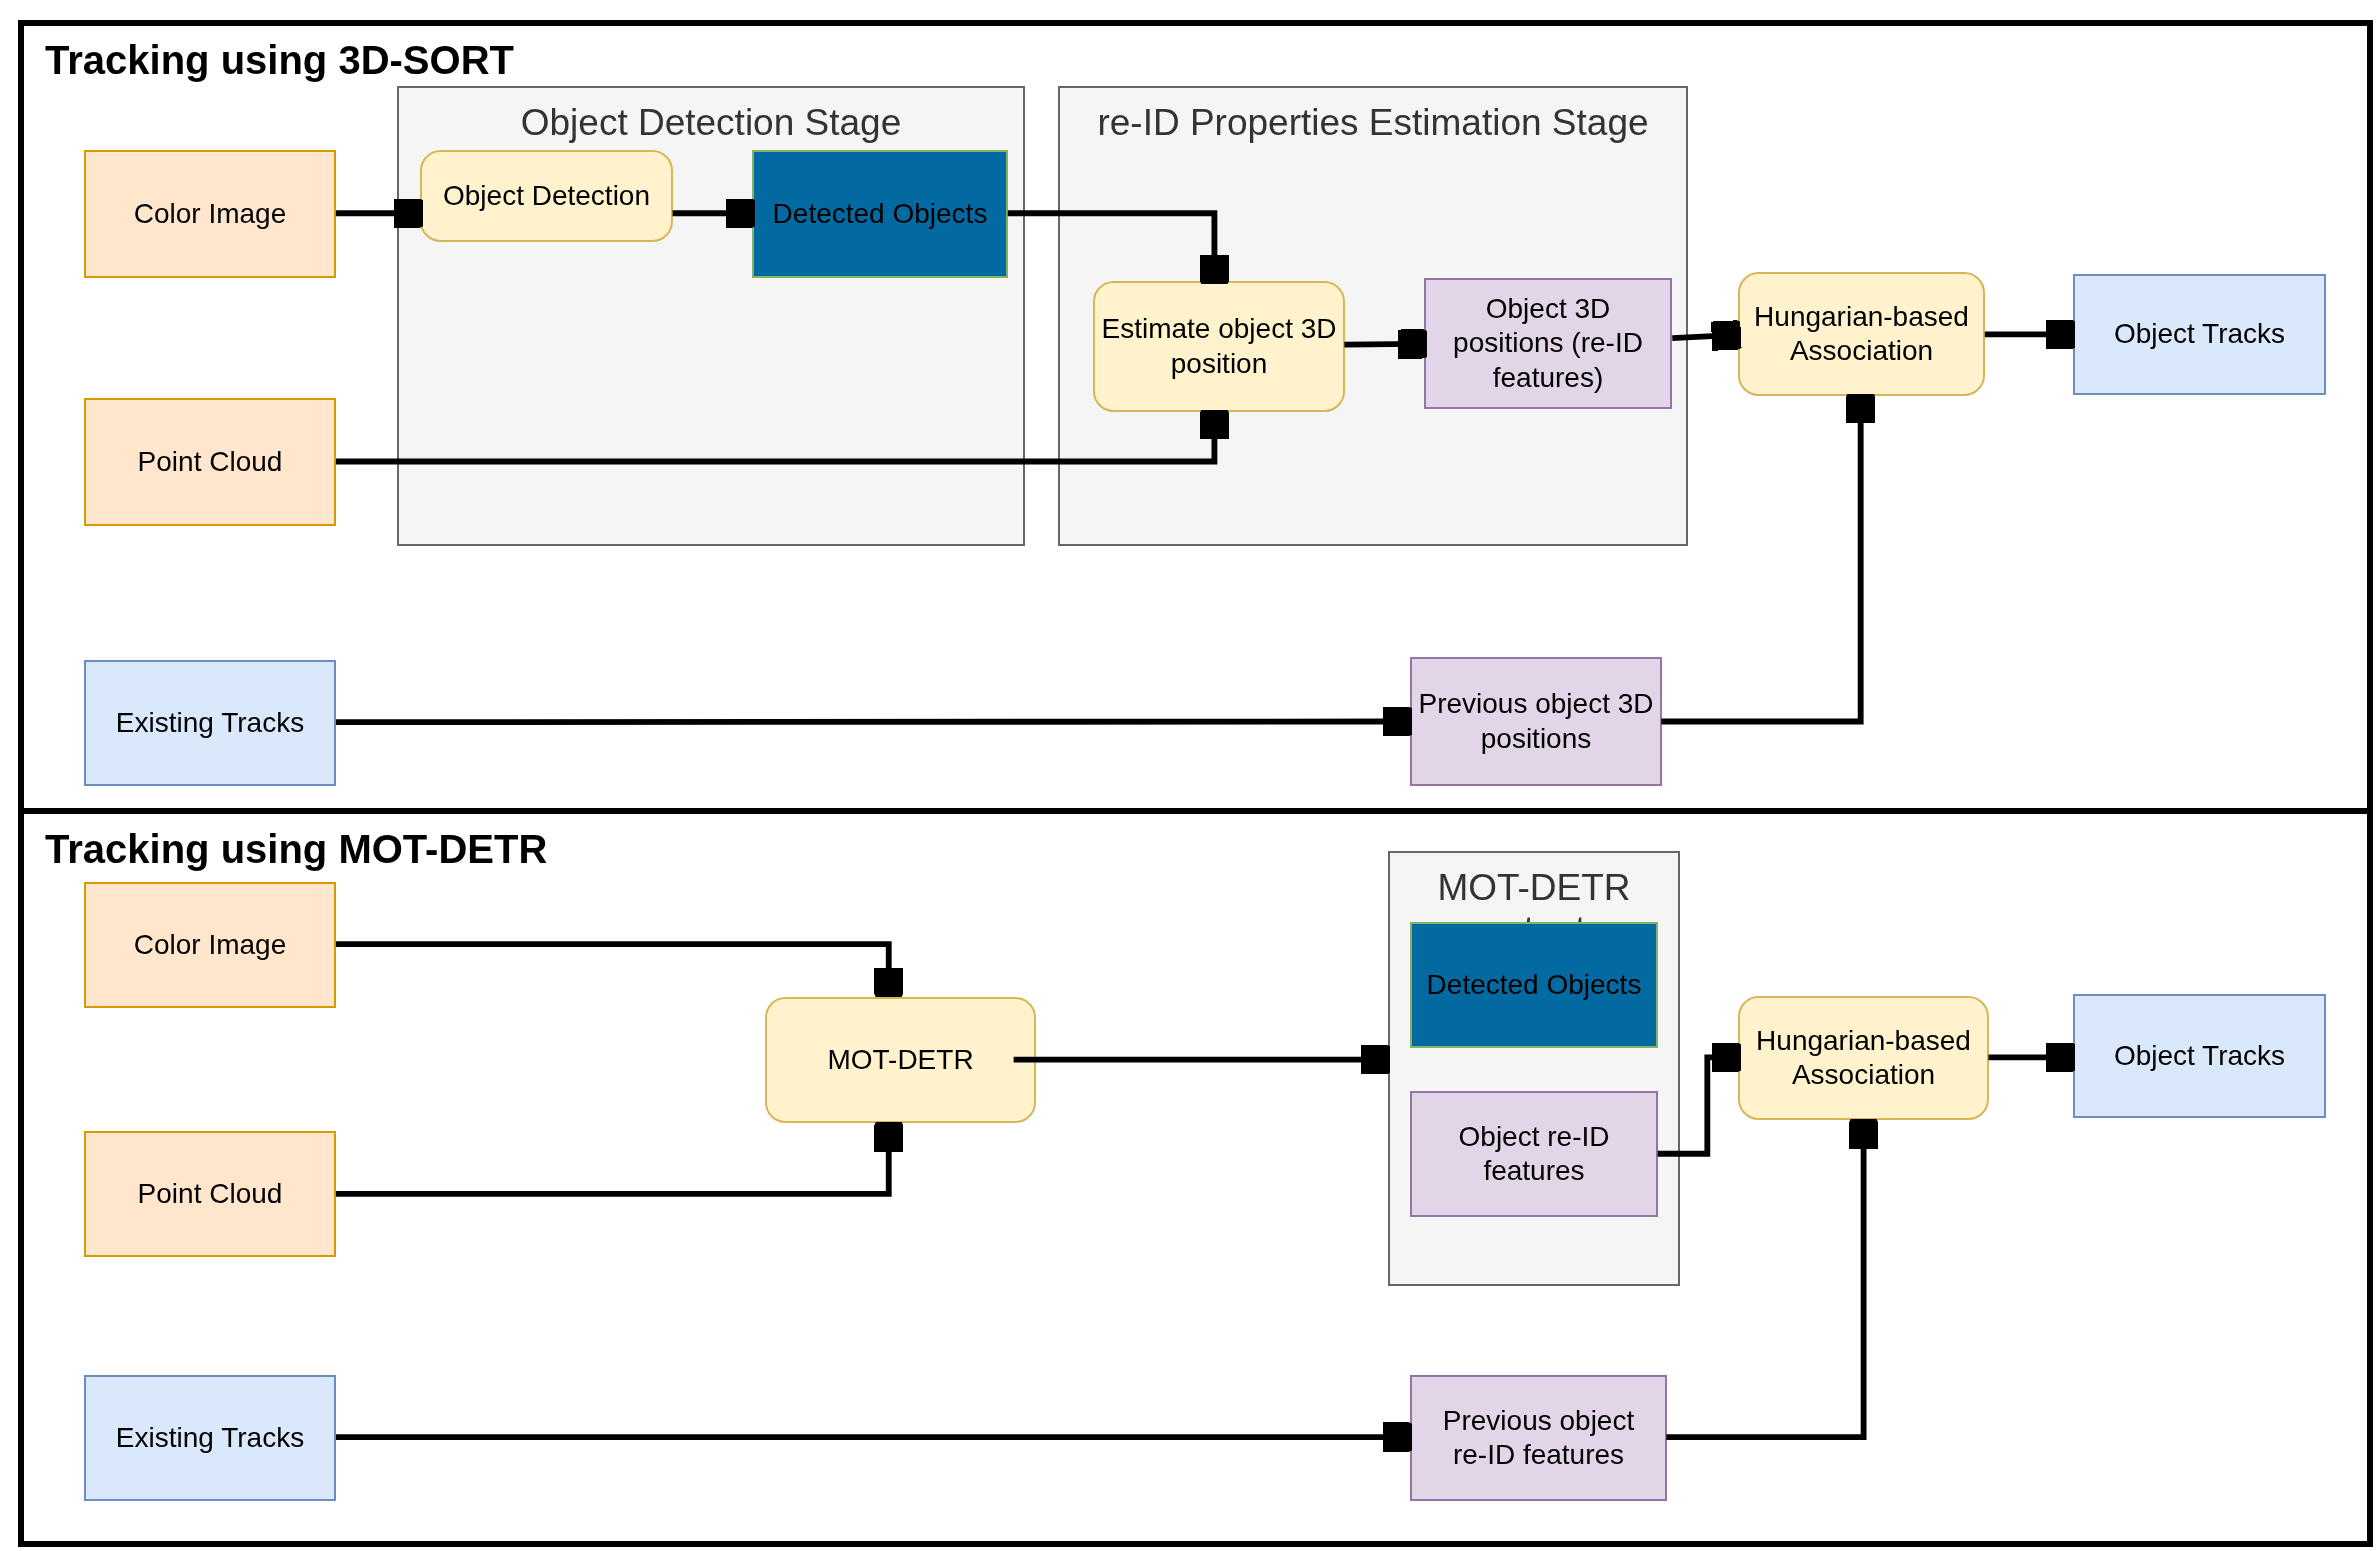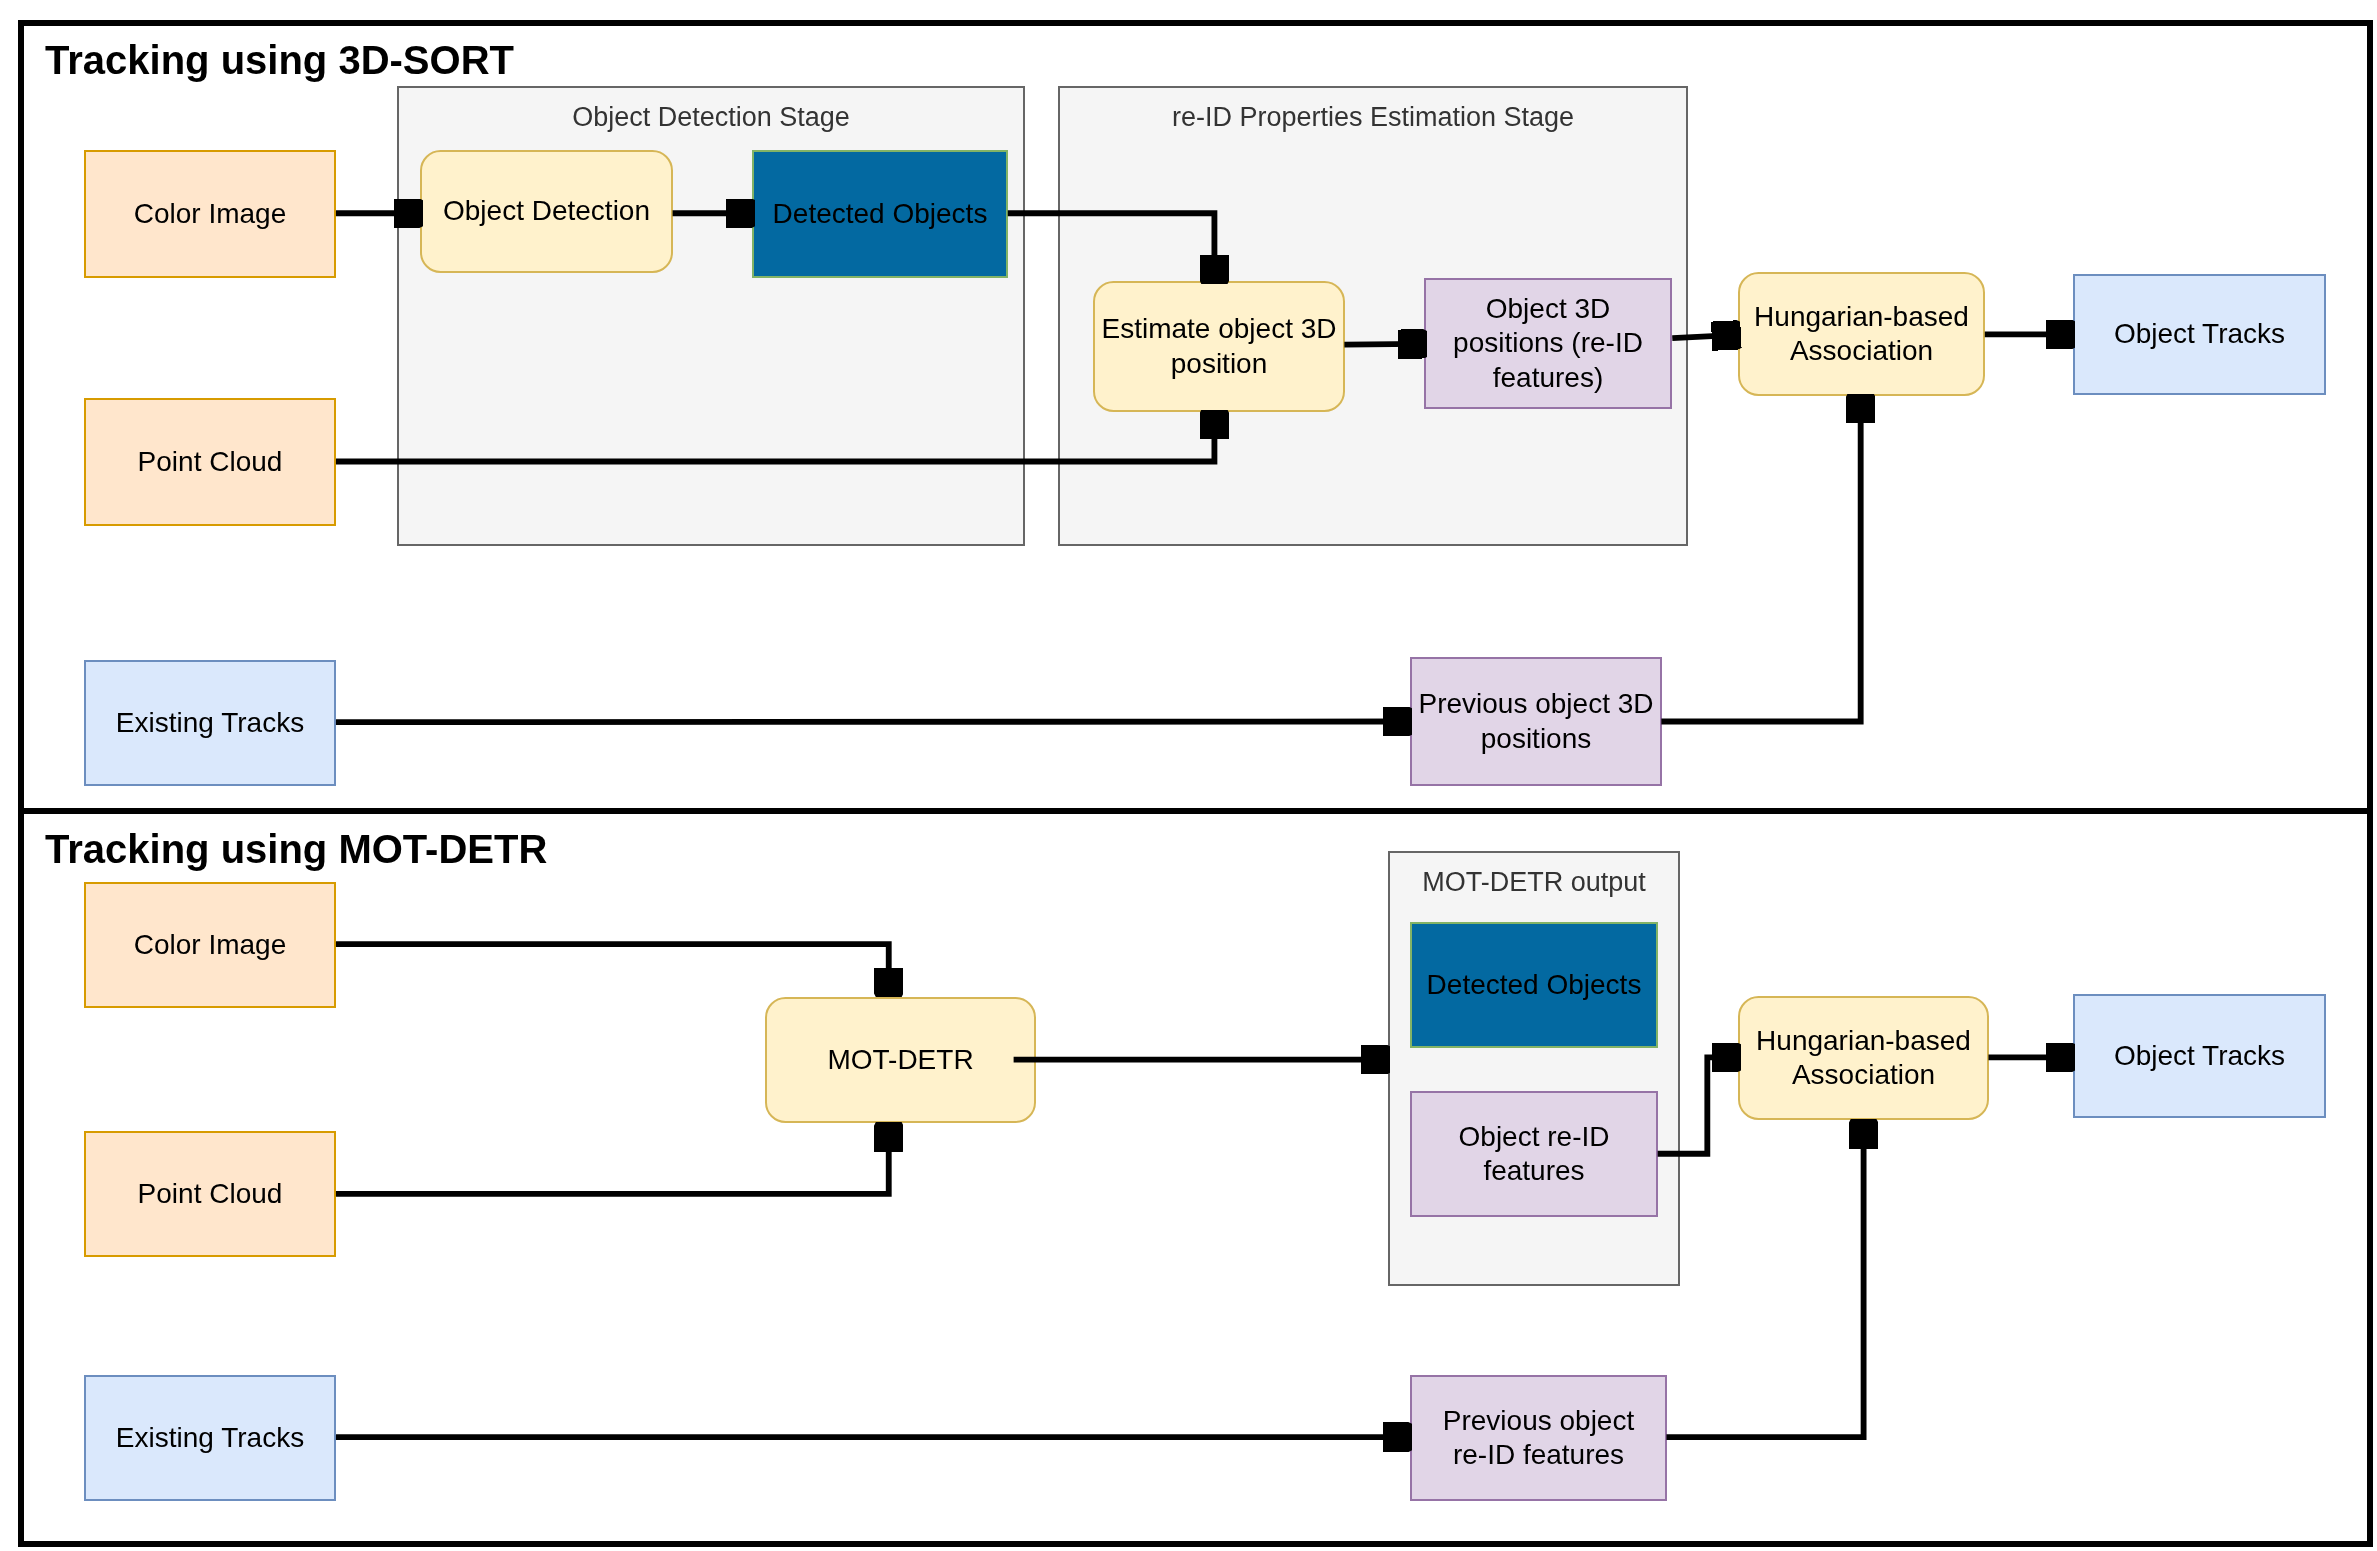--- a/index.html
+++ b/index.html
@@ -24,21 +24,21 @@
     white-space:nowrap;
   }
   .container-box{
     position:absolute;
     background:#F5F5F5;
     border:2.2px solid #666666;
     box-sizing:border-box;
   }
   .container-label{
     position:absolute;
-    font-size:27px;
+    font-size:37px;
     color:#333333;
     text-align:center;
   }
   .node{
     position:absolute;
     box-sizing:border-box;
     display:flex;
     align-items:center;
     justify-content:center;
     text-align:center;
@@ -82,21 +82,21 @@
   <div class="container-box" style="left:397px;top:86px;width:628px;height:460px;"></div>
   <div class="container-label" style="left:397px;top:102px;width:628px;">Object Detection Stage</div>
 
   <div class="container-box" style="left:1058px;top:86px;width:630px;height:460px;"></div>
   <div class="container-label" style="left:1058px;top:102px;width:630px;">re-ID Properties Estimation Stage</div>
 
   <div class="container-box" style="left:1388px;top:851px;width:292px;height:435px;"></div>
   <div class="container-label" style="left:1388px;top:867px;width:292px;">MOT-DETR output</div>
 
   <div class="node orange" style="left:84px;top:150px;width:252px;height:128px;">Color Image</div>
-  <div class="node yellow rounded" style="left:420px;top:150px;width:253px;height:123px;">Object Detection</div>
+  <div class="node yellow rounded" style="left:420px;top:150px;width:253px;height:92px;">Object Detection</div>
   <div class="node green" style="left:752px;top:150px;width:256px;height:128px;">Detected Objects</div>
   <div class="node orange" style="left:84px;top:398px;width:252px;height:128px;">Point Cloud</div>
   <div class="node yellow rounded" style="left:1093px;top:281px;width:252px;height:131px;">Estimate object 3D
 position</div>
   <div class="node purple" style="left:1424px;top:278px;width:248px;height:131px;">Object 3D
 positions (re-ID
 features)</div>
   <div class="node yellow rounded" style="left:1738px;top:272px;width:247px;height:124px;">Hungarian-based
 Association</div>
   <div class="node blue" style="left:2073px;top:274px;width:253px;height:121px;">Object Tracks</div>

